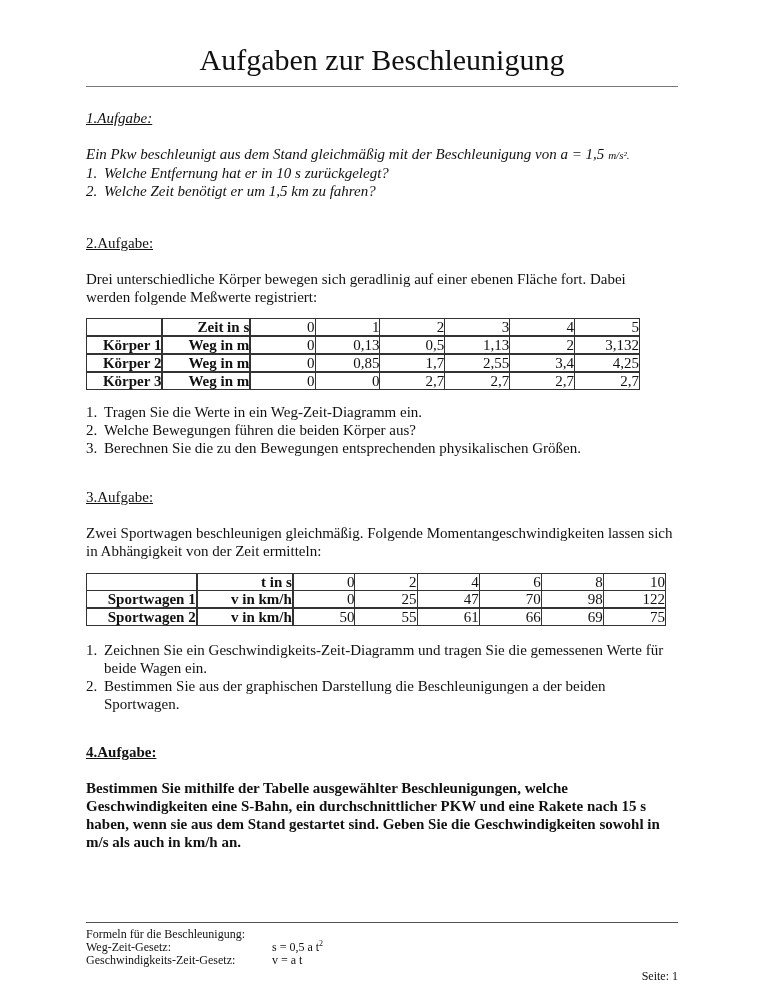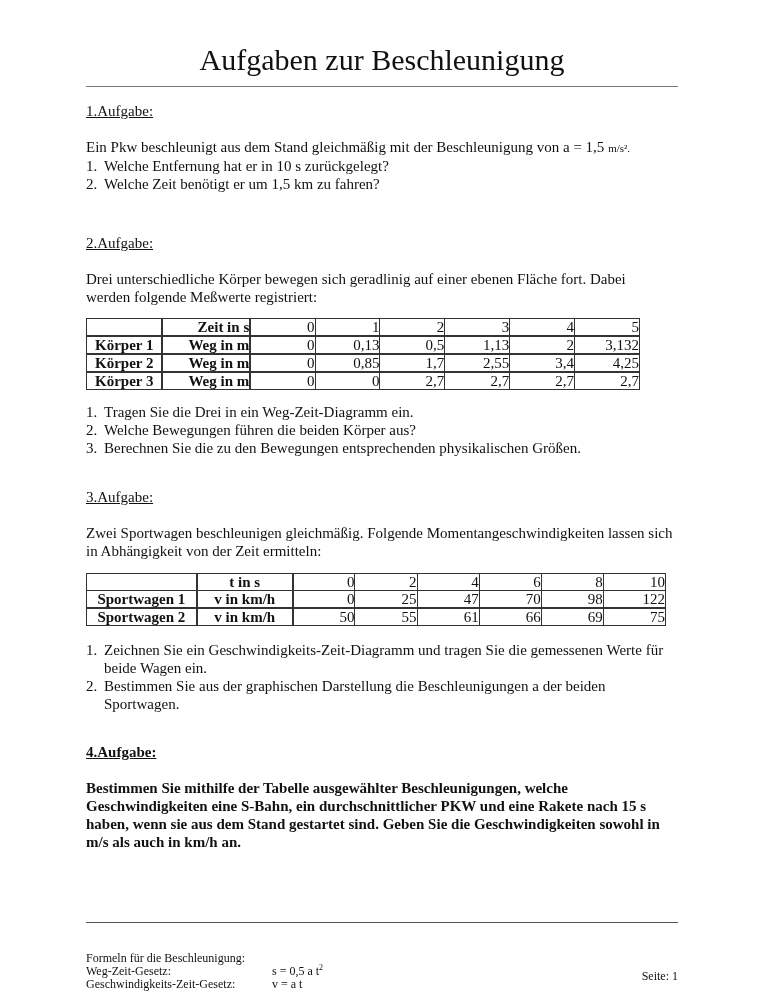--- a/index.html
+++ b/index.html
@@ -24,41 +24,41 @@
     ol.q li .txt { flex: 1; }
     table.data {
       position: absolute; left: 86px; border-collapse: collapse;
       font-size: 15px; line-height: 15px;
     }
     table.data td {
       border: 1px solid #333; text-align: right; padding: 0;
       height: 16px;
     }
     table.data td.bold { font-weight: bold; }
-    table.data td.left { text-align: center; padding-left: 0; }
+    table.data td.left { text-align: right; padding-left: 0; }
     table.data td.thick-r { border-right: 2px solid #333; }
     table.data tr.thick-b td { border-bottom: 2px solid #333; }
     .footer-rule {
       position: absolute; left: 86px; width: 592px; top: 922px;
       border-top: 1.5px solid #555;
     }
-    .footer { position: absolute; left: 86px; top: 928px; font-size: 12px; line-height: 13px; margin-top: 24px; }
+    .footer { position: absolute; left: 86px; top: 928px; font-size: 12px; line-height: 13px; }
     .footer .row { display: flex; }
     .footer .lab { width: 186px; }
     .page-num { position: absolute; right: 90px; top: 969px; font-size: 12px; }
     sup { font-size: 8px; vertical-align: super; line-height: 0; }
     .small { font-size: 11px; }
   </style>
 </head>
 <body>
 
 <div class="title">Aufgaben zur Beschleunigung</div>
 <div class="title-rule"></div>
 
-<div class="block" style="top:102px;">
+<div class="block" style="top:109px;font-style:italic;">
   <div class="heading">1.Aufgabe:</div>
   <div style="height:18px;"></div>
   <p class="para"><span>Ein Pkw beschleunigt aus dem Stand gleichmäßig mit der Beschleunigung von a = 1,5</span> <span class="small">m/s².</span></p>
   <ol class="q">
     <li>
         <span class="num">1.</span>
         <span class="txt">Welche Entfernung hat er in 10 s zurückgelegt?</span>
       </li>
     <li>
         <span class="num">2.</span>
@@ -125,21 +125,21 @@
     <td>2,7</td>
     <td>2,7</td>
   </tr>
 </tbody>
   </table>
 
 <div class="block" style="top:403px;">
   <ol class="q">
     <li>
         <span class="num">1.</span>
-        <span class="txt">Tragen Sie die Drei in ein Weg-Zeit-Diagramm ein.</span>
+        <span class="txt">Tragen Sie die Werte in ein Weg-Zeit-Diagramm ein.</span>
       </li>
     <li>
         <span class="num">2.</span>
         <span class="txt">Welche Bewegungen führen die beiden Körper aus?</span>
       </li>
     <li>
         <span class="num">3.</span>
         <span class="txt">Berechnen Sie die zu den Bewegungen entsprechenden physikalischen Größen.</span>
       </li>
   </ol>

